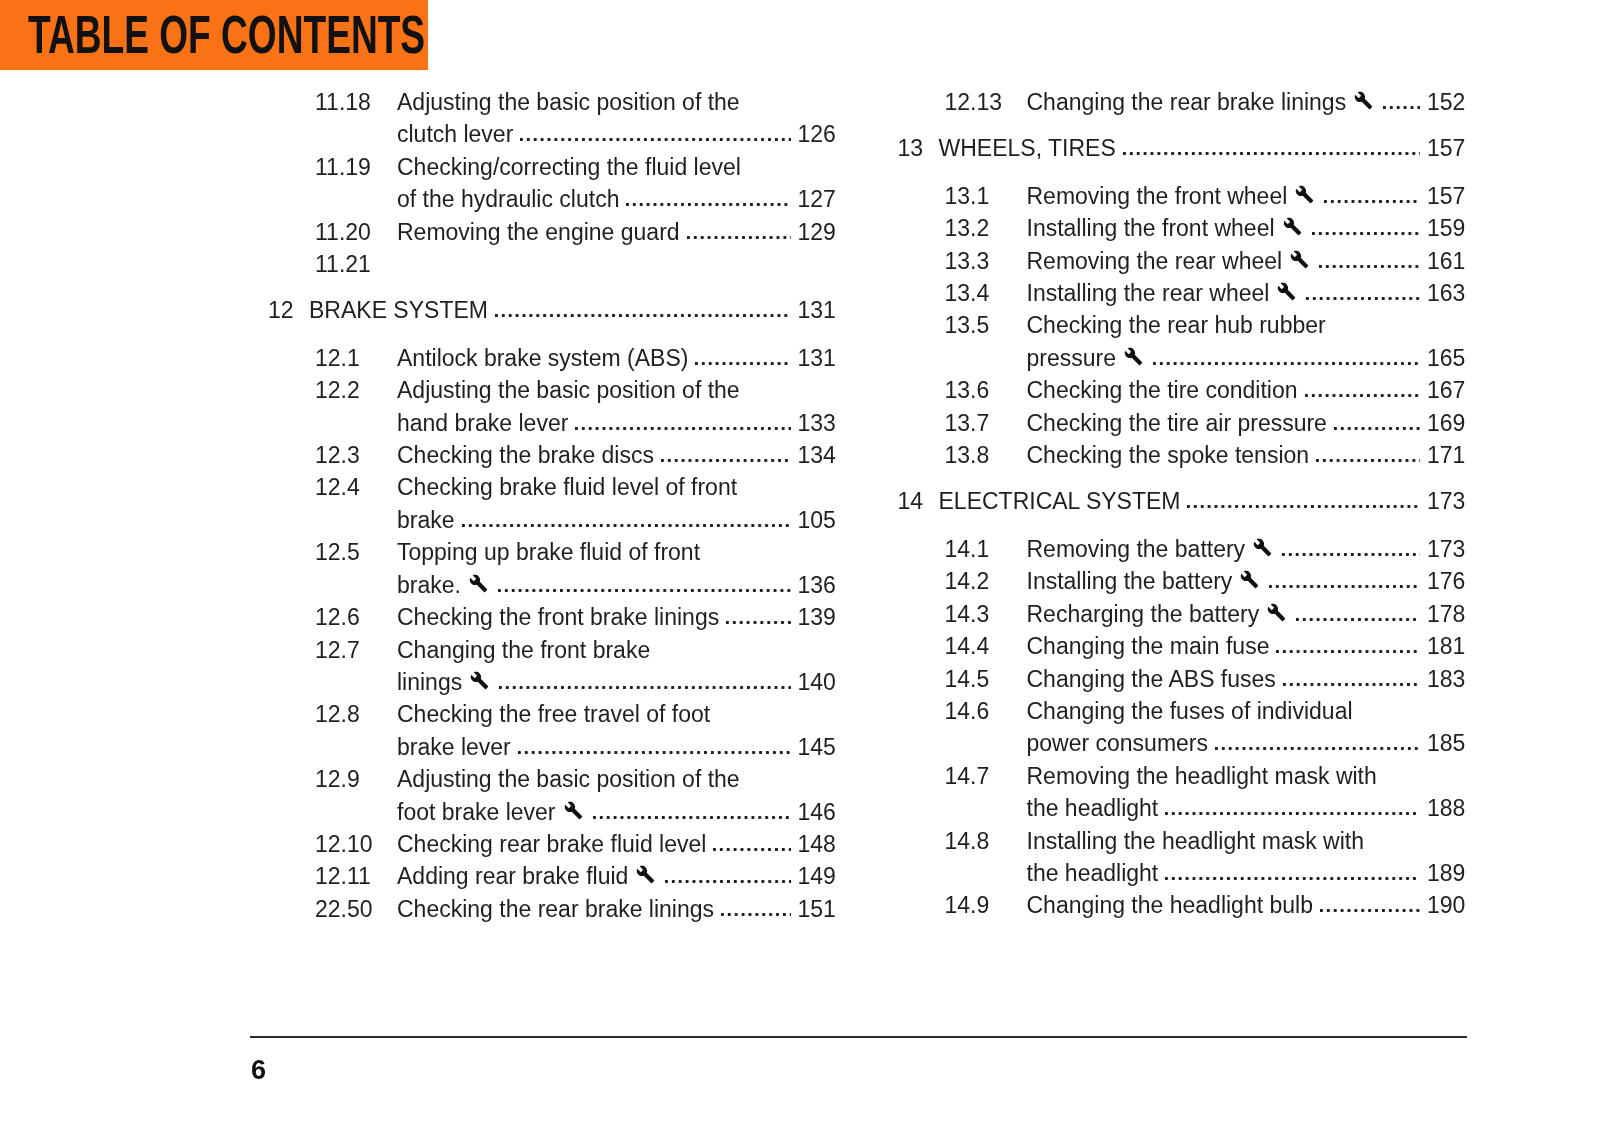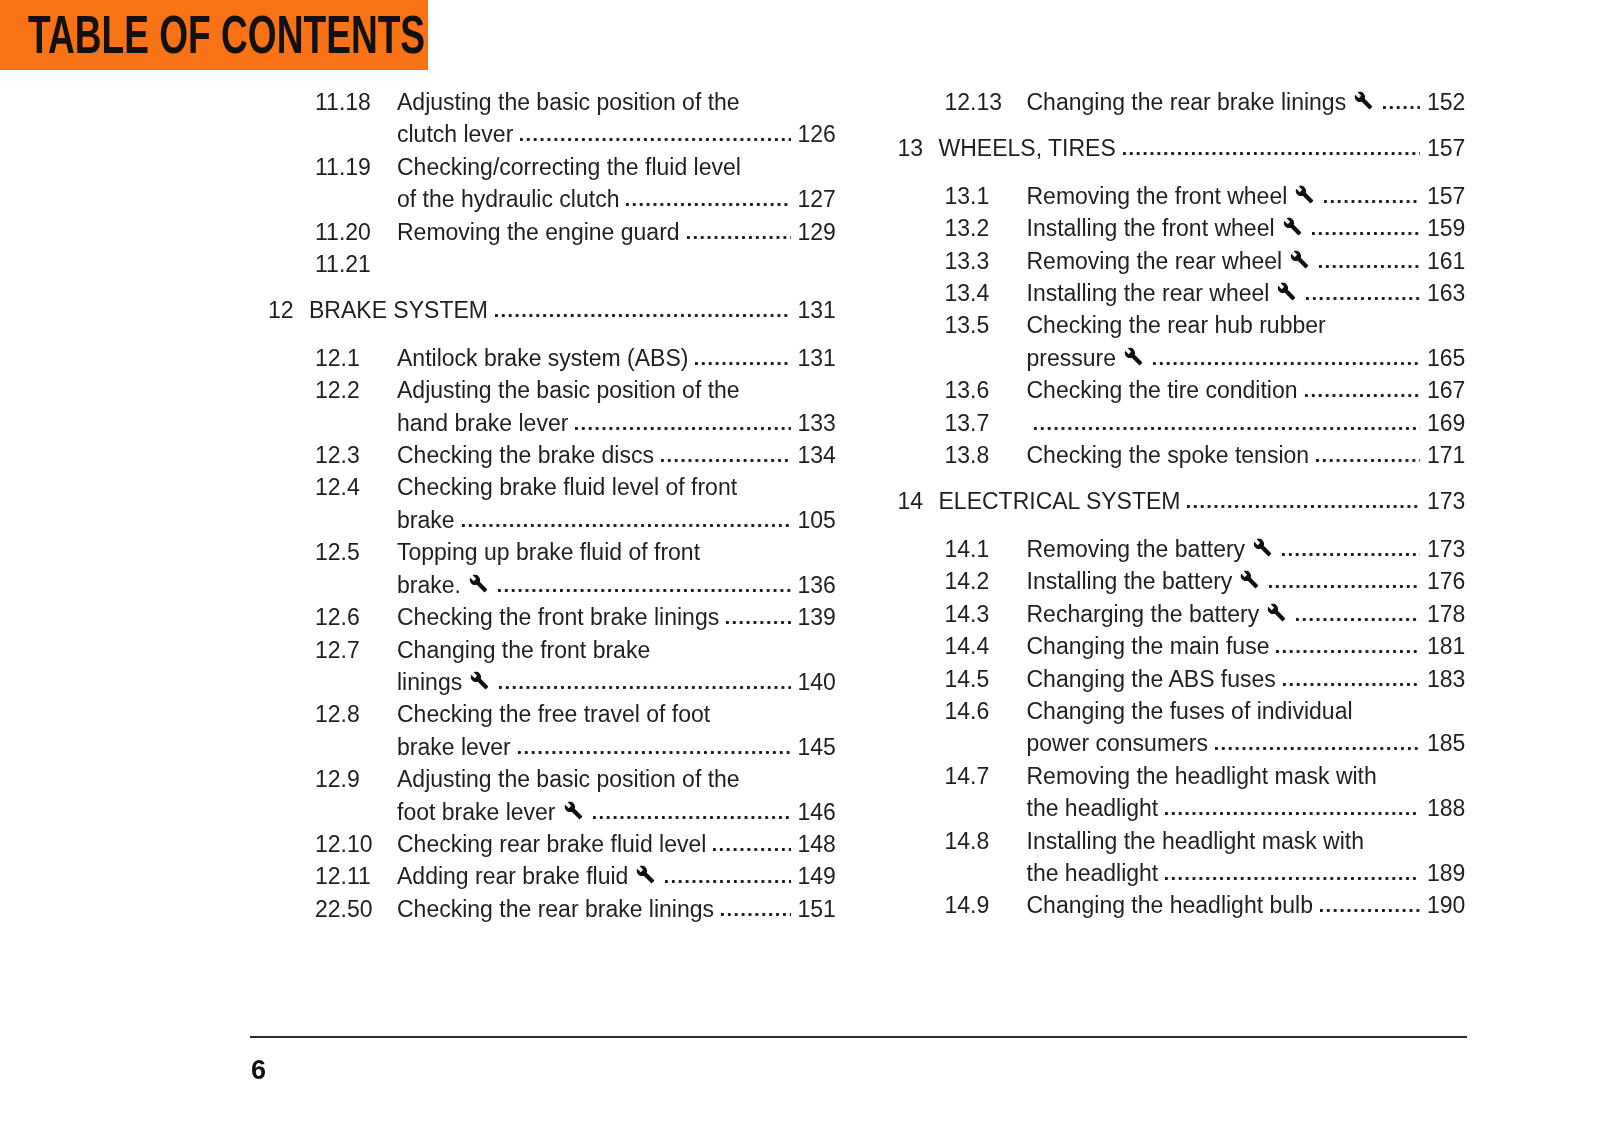--- a/index.html
+++ b/index.html
@@ -387,20 +387,21 @@
               <span class="txt">Checking the tire condition</span>
               <span class="leader"></span>
               <span class="pagenum">167</span>
             </div>
           </div>
         </div>
         <div class="row entry">
           <span class="num">13.7</span>
           <div class="body">
             <div class="line last">
+              <span class="txt">Checking the tire air pressure</span>
               <span class="leader"></span>
               <span class="pagenum">169</span>
             </div>
           </div>
         </div>
         <div class="row entry">
           <span class="num">13.8</span>
           <div class="body">
             <div class="line last">
               <span class="txt">Checking the spoke tension</span>

